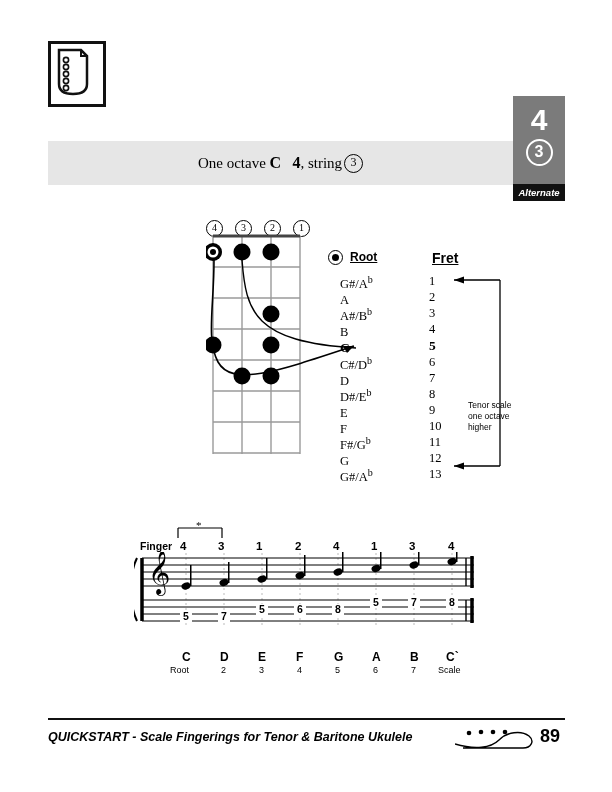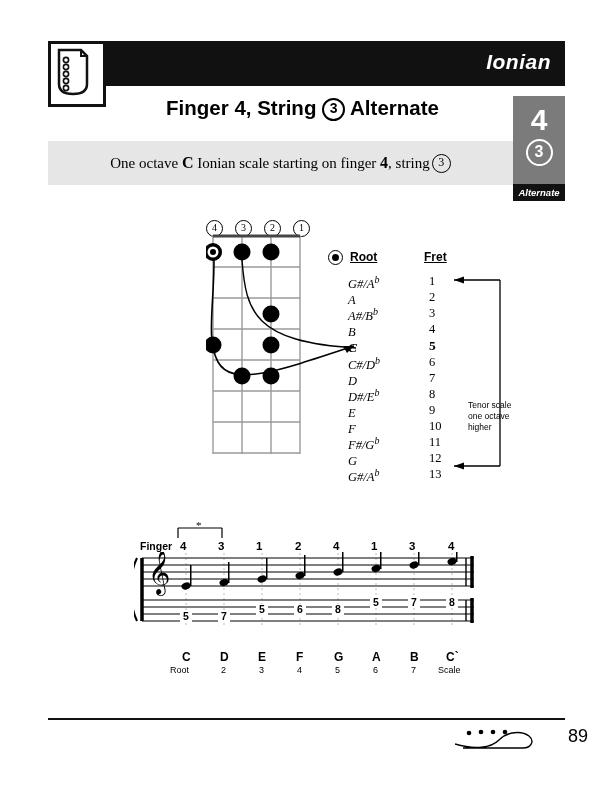--- a/index.html
+++ b/index.html
@@ -81,25 +81,25 @@
   .string-nums span{
     position:absolute;display:inline-block;border:1.3px solid #000;
     border-radius:50%;width:15px;height:15px;line-height:13px;
     text-align:center;font-size:10px;font-family:"Liberation Serif",serif;
   }
 
   
   .tbl{position:absolute;left:328px;top:250px;font-family:"Liberation Serif", serif;font-size:12.5px;}
   .tbl .hdr{position:absolute;top:0;left:0;width:175px;}
   .tbl .hdr .root{position:absolute;left:22px;text-decoration:underline;font-weight:bold;font-family:"Liberation Sans",sans-serif;font-size:12px;}
-  .tbl .hdr .fret{position:absolute;left:96px;text-decoration:underline;font-weight:bold;font-family:"Liberation Sans",sans-serif;font-size:12px;}
+  .tbl .hdr .fret{position:absolute;left:104px;text-decoration:underline;font-weight:bold;font-family:"Liberation Sans",sans-serif;font-size:14px;}
   .rootdot{position:absolute;left:0;top:0px;width:13px;height:13px;border:1.6px solid #000;border-radius:50%;}
   .rootdot::after{content:"";position:absolute;left:3px;top:3px;width:7px;height:7px;background:#000;border-radius:50%;}
   .row{position:absolute;width:175px;height:16.3px;}
-  .row .note{position:absolute;left:20px;font-style:italic;}
+  .row .note{position:absolute;left:12px;}
   .row .num{position:absolute;left:101px;}
   .row.bold .note,.row.bold .num{font-weight:bold;font-size:13.5px;}
   .row sup{font-size:10px;vertical-align:5px;}
 
   .samescale{
     position:absolute;left:468px;top:400px;width:44px;
     font-family:"Liberation Sans",sans-serif;font-size:8.5px;line-height:11px;
   }
 
   
@@ -111,61 +111,53 @@
   .finger-lbl{position:absolute;left:140px;top:540px;font-family:"Liberation Sans",sans-serif;font-size:10.5px;font-weight:bold;}
   .fingers span{position:absolute;font-family:"Liberation Sans",sans-serif;font-size:11.5px;font-weight:bold;}
   .staffwrap{position:absolute;left:134px;top:552px;}
 
   .notenames span{position:absolute;font-family:"Liberation Sans",sans-serif;font-size:12px;font-weight:bold;}
   .notedeg span{position:absolute;font-family:"Liberation Sans",sans-serif;font-size:9px;}
 
   
   .foot-rule{position:absolute;left:48px;top:718px;width:517px;height:2px;background:#111;}
   .foot-txt{position:absolute;left:48px;top:730px;font-family:"Liberation Sans",sans-serif;font-size:12.5px;font-weight:bold;font-style:italic;}
-  .pageno{position:absolute;left:568px;top:726px;font-size:18px;font-weight:normal;}
+  .pageno{position:absolute;left:540px;top:726px;font-size:18px;font-weight:bold;}
   .foot-orn{position:absolute;left:455px;top:724px;}
 </style>
 </head>
 <body>
 
 <div class="page">
 
-  <div class="hdr-bar">
-    <div class="hdr-mode">Ionian</div>
-  </div>
 
   <div class="uke-badge">
     <svg width="46" height="54" viewBox="0 0 46 54">
       <path d="M8 6 L30 6 L36 12 L36 40 Q36 50 22 50 Q8 50 8 40 Z" fill="#fff" stroke="#111" stroke-width="2.5"></path>
       <path d="M30 6 L30 12 L36 12" fill="none" stroke="#111" stroke-width="2"></path>
       <circle cx="15" cy="16" r="2.6" fill="none" stroke="#111" stroke-width="1.6"></circle>
       <circle cx="15" cy="23" r="2.6" fill="none" stroke="#111" stroke-width="1.6"></circle>
       <circle cx="15" cy="30" r="2.6" fill="none" stroke="#111" stroke-width="1.6"></circle>
       <circle cx="15" cy="37" r="2.6" fill="none" stroke="#111" stroke-width="1.6"></circle>
       <circle cx="15" cy="44" r="2.6" fill="none" stroke="#111" stroke-width="1.6"></circle>
     </svg>
   </div>
 
-  <div class="title">
-    <span>Finger 4, String</span>
-    <span class="circ">3</span>
-    <span>Alternate</span>
-  </div>
 
   <div class="tab">
     <div class="n">4</div>
     <div class="s">3</div>
   </div>
   <div class="tab-alt">Alternate</div>
 
   <div class="band"></div>
   <div class="band-txt">
     <span>One octave</span>&nbsp;
     <b>C</b>&nbsp;
-    <span>Ionian scale starting on finger</span>&nbsp;
+    &nbsp;
     <b>4</b><span>, string</span>
     <span class="circ">3</span>
   </div>
 
   <div class="string-nums">
     <span style="left:0px;top:0px;">4</span>
     <span style="left:29px;top:0px;">3</span>
     <span style="left:58px;top:0px;">2</span>
     <span style="left:87px;top:0px;">1</span>
   </div>
@@ -393,20 +385,21 @@
     <span style="left:221px;top:665px;">2</span>
     <span style="left:259px;top:665px;">3</span>
     <span style="left:297px;top:665px;">4</span>
     <span style="left:335px;top:665px;">5</span>
     <span style="left:373px;top:665px;">6</span>
     <span style="left:411px;top:665px;">7</span>
     <span style="left:438px;top:665px;">Scale</span>
   </div>
 
   <div class="foot-rule"></div>
+  <div class="foot-txt">QUICKSTART - Scale Fingerings for Tenor &amp; Baritone Ukulele</div>
   <svg class="foot-orn" width="80" height="30">
     <path d="M0 20 C 20 26, 36 24, 44 16 C 52 8, 66 6, 74 12 C 80 17, 76 24, 68 24 L 8 24" fill="none" stroke="#000" stroke-width="1.4"></path>
     <circle cx="14" cy="9" r="2.3" fill="#000"></circle>
     <circle cx="26" cy="8" r="2.3" fill="#000"></circle>
     <circle cx="38" cy="8" r="2.3" fill="#000"></circle>
     <circle cx="50" cy="8" r="2.3" fill="#000"></circle>
   </svg>
   <div class="pageno">89</div>
 
 </div>

